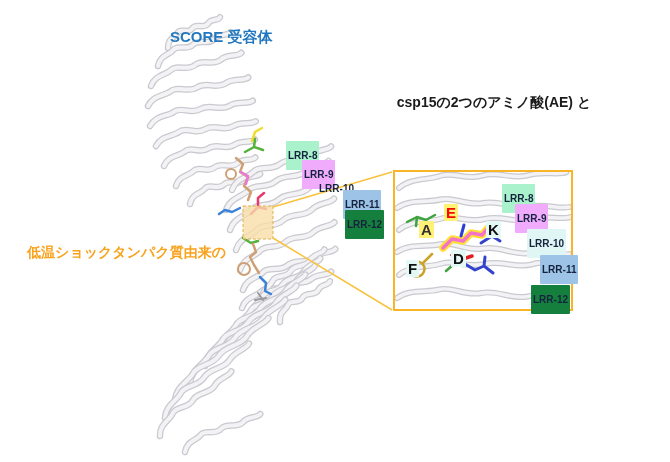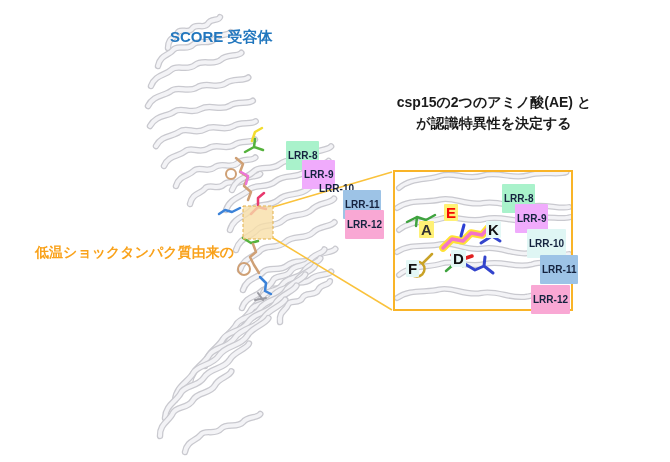--- a/index.html
+++ b/index.html
@@ -10,32 +10,32 @@
   .abs{position:absolute;}
   #receptor-title{
     left:170px;top:20px;font-size:15px;font-weight:bold;color:#2277BE;white-space:nowrap;margin-top:8px;
   }
   #annotation{
     left:326px;top:92px;width:336px;text-align:center;
     font-size:14px;font-weight:bold;color:#1b1b1b;line-height:21px;white-space:nowrap;
   }
   #peptide-label{
     left:0px;top:242px;width:226px;text-align:right;
-    font-size:14px;font-weight:bold;color:#F9A21B;line-height:21px;white-space:nowrap;margin-left:8px;
+    font-size:14px;font-weight:bold;color:#F9A21B;line-height:21px;white-space:nowrap;
   }
   .lrr{
     position:absolute;font-size:10px;font-weight:bold;color:#15233f;
     padding:8px 2px;line-height:13px;border-radius:1px;white-space:nowrap;
   }
   .bg-lrr8{background:#A9F2CB;}
   .bg-lrr9{background:#f0abfc;}
   .bg-lrr10{background:#DFF6F4;}
   .bg-none{background:transparent;}
   .bg-lrr11{background:#9DC3E6;margin-left:11px;}
-  .bg-lrr12{background:#f9a8d4;}
+  .bg-lrr12{background:#15803d;}
   #inset{
     left:393px;top:170px;width:180px;height:141px;box-sizing:border-box;
     border:2px solid #F9B428;background:#ffffff;
   }
   #inset svg{position:absolute;left:0;top:0;}
   .residue{
     position:absolute;font-size:15px;font-weight:bold;line-height:17px;
     padding:0 2px;border-radius:1px;
   }
   .res-yellow{background:#FFF176;}
@@ -125,21 +125,20 @@
 
     <rect x="243" y="206" width="30" height="33" fill="#F7DFA7" fill-opacity="0.8" stroke="#E2B04A" stroke-width="1" stroke-dasharray="3,2"></rect>
     <line x1="273" y1="207" x2="392" y2="172" stroke="#FAC23C" stroke-width="1.5"></line>
     <line x1="273" y1="238" x2="392" y2="310" stroke="#FAC23C" stroke-width="1.5"></line>
   </svg>
 
   <div id="receptor-title" class="abs">SCORE 受容体</div>
 
   <div id="annotation" class="abs">
     <div>csp15の2つのアミノ酸(AE) と</div>
-    <div>が認識特異性を決定する</div>
   </div>
 
   <div id="peptide-label" class="abs">
     <div>低温ショックタンパク質由来の</div>
   </div>
 
   <div class="lrr bg-lrr8" style="left:286px;top:141px;">LRR-8</div>
   <div class="lrr bg-lrr9" style="left:302px;top:160px;">LRR-9</div>
   <div class="lrr bg-none" style="left:317px;top:174px;">LRR-10</div>
   <div class="lrr bg-lrr11" style="left:332px;top:190px;">LRR-11</div>

